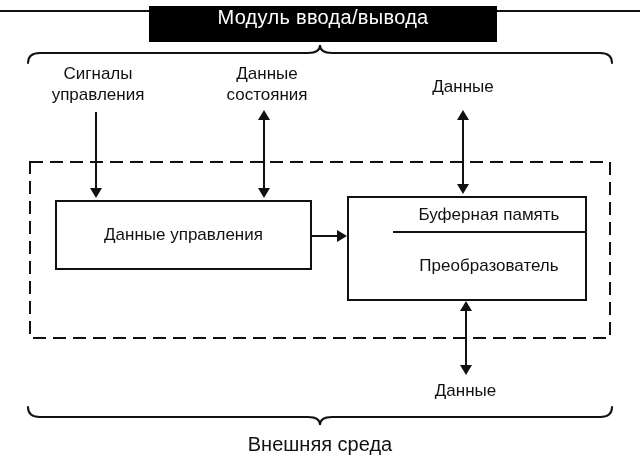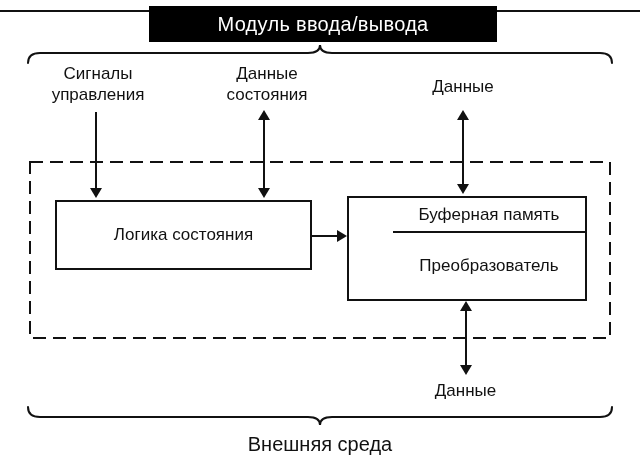--- a/index.html
+++ b/index.html
@@ -17,21 +17,21 @@
     left: 0; top: 10px;
     width: 640px; height: 2px;
     background: #111;
   }
   .titlebar {
     position: absolute;
     left: 149px; top: 6px;
     width: 348px; height: 36px;
     background: #000;
     color: #fff;
-    display: flex; align-items: center; justify-content: center;
+    display: flex; justify-content: center;
     font-size: 20px;
     letter-spacing: 0.3px;
   }
   .label {
     position: absolute;
     text-align: center;
     font-size: 17px;
     line-height: 1.25;
     color: #111;
   }
@@ -106,21 +106,21 @@
     <div class="head head-up"></div>
     <div class="shaft"></div>
     <div class="head head-down"></div>
   </div>
 
   <svg class="overlay" style="left:28px; top:160px;" width="584" height="180" viewBox="0 0 584 180">
     <rect x="2" y="2" width="580" height="176" fill="none" stroke="#111" stroke-width="2" stroke-dasharray="13 7"></rect>
   </svg>
 
   <div class="box" style="left:55px; top:200px; width:257px; height:70px;">
-    <span>Логика состояния</span>
+    <span>Данные управления</span>
   </div>
 
   <div class="harrow" style="left:312px; top:229px; width:35px;">
     <div class="hshaft"></div>
     <div class="hhead-right"></div>
   </div>
 
   <div class="stack" style="left:347px; top:196px; width:240px; height:105px;">
     <div class="cell cell-top">
       <span>Буферная память</span>

